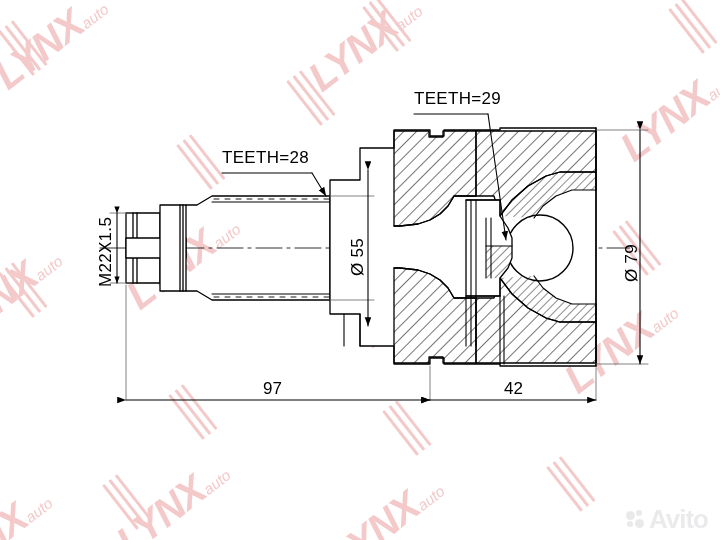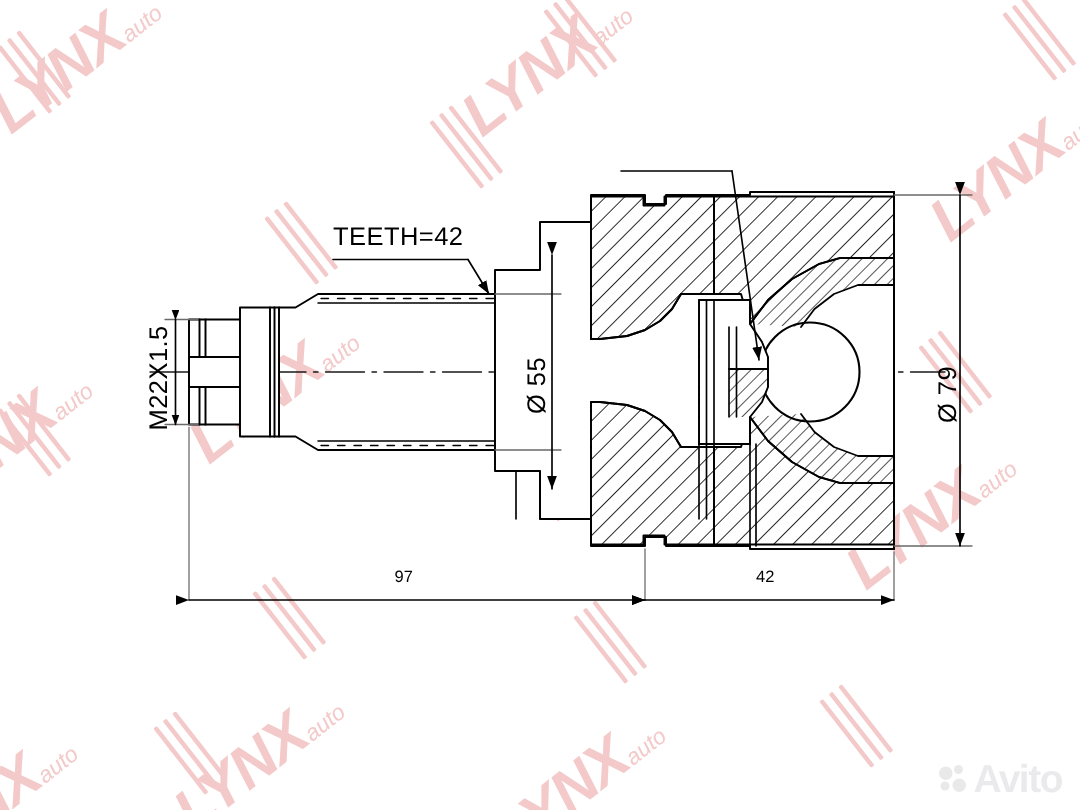--- a/index.html
+++ b/index.html
@@ -23,21 +23,21 @@
               color:#bdbdc2;letter-spacing:-1px;line-height:1;}
 
   
   #draw{position:absolute;inset:0;z-index:2;}
 
   
   .lbl{position:absolute;font-family:"Liberation Sans",sans-serif;color:#000;
        font-size:17px;white-space:nowrap;z-index:4;letter-spacing:.3px;}
   .lbl.vert{transform-origin:left top;}
   .dim{position:absolute;font-family:"Liberation Sans",sans-serif;color:#000;
-       font-size:11px;z-index:4;}
+       font-size:17px;z-index:4;}
 </style>
 </head>
 <body>
 
 <div id="stage">
 
   <div class="wm-layer">
 
     <div class="lynx" style="left:-14px;top:18px;font-size:40px;transform:rotate(-38deg);">
       <span>LYNX</span><span class="tail">auto</span>
@@ -384,22 +384,23 @@
         <line x1="312" y1="173" x2="326" y2="196" marker-end="url(#ar)"></line>
       </g>
 
       <g stroke="#000" stroke-width="1.1">
         <line x1="414" y1="114" x2="488" y2="114"></line>
         <line x1="488" y1="114" x2="506" y2="240" marker-end="url(#ar)"></line>
       </g>
     </g>
   </svg>
 
-  <div class="lbl" style="left:222px;top:148px;">TEETH=42</div>
-
+  <div class="lbl" style="left:222px;top:148px;">TEETH=28</div>
+
+  <div class="lbl" style="left:414px;top:89px;">TEETH=29</div>
 
   <div class="lbl vert" style="left:96px;top:287px;transform:rotate(-90deg);">M22X1.5</div>
 
   <div class="lbl vert" style="left:348px;top:276px;transform:rotate(-90deg);">Ø 55</div>
 
   <div class="lbl vert" style="left:622px;top:282px;transform:rotate(-90deg);">Ø 79</div>
 
   <div class="dim" style="left:263px;top:379px;">97</div>
 
   <div class="dim" style="left:504px;top:379px;">42</div>

